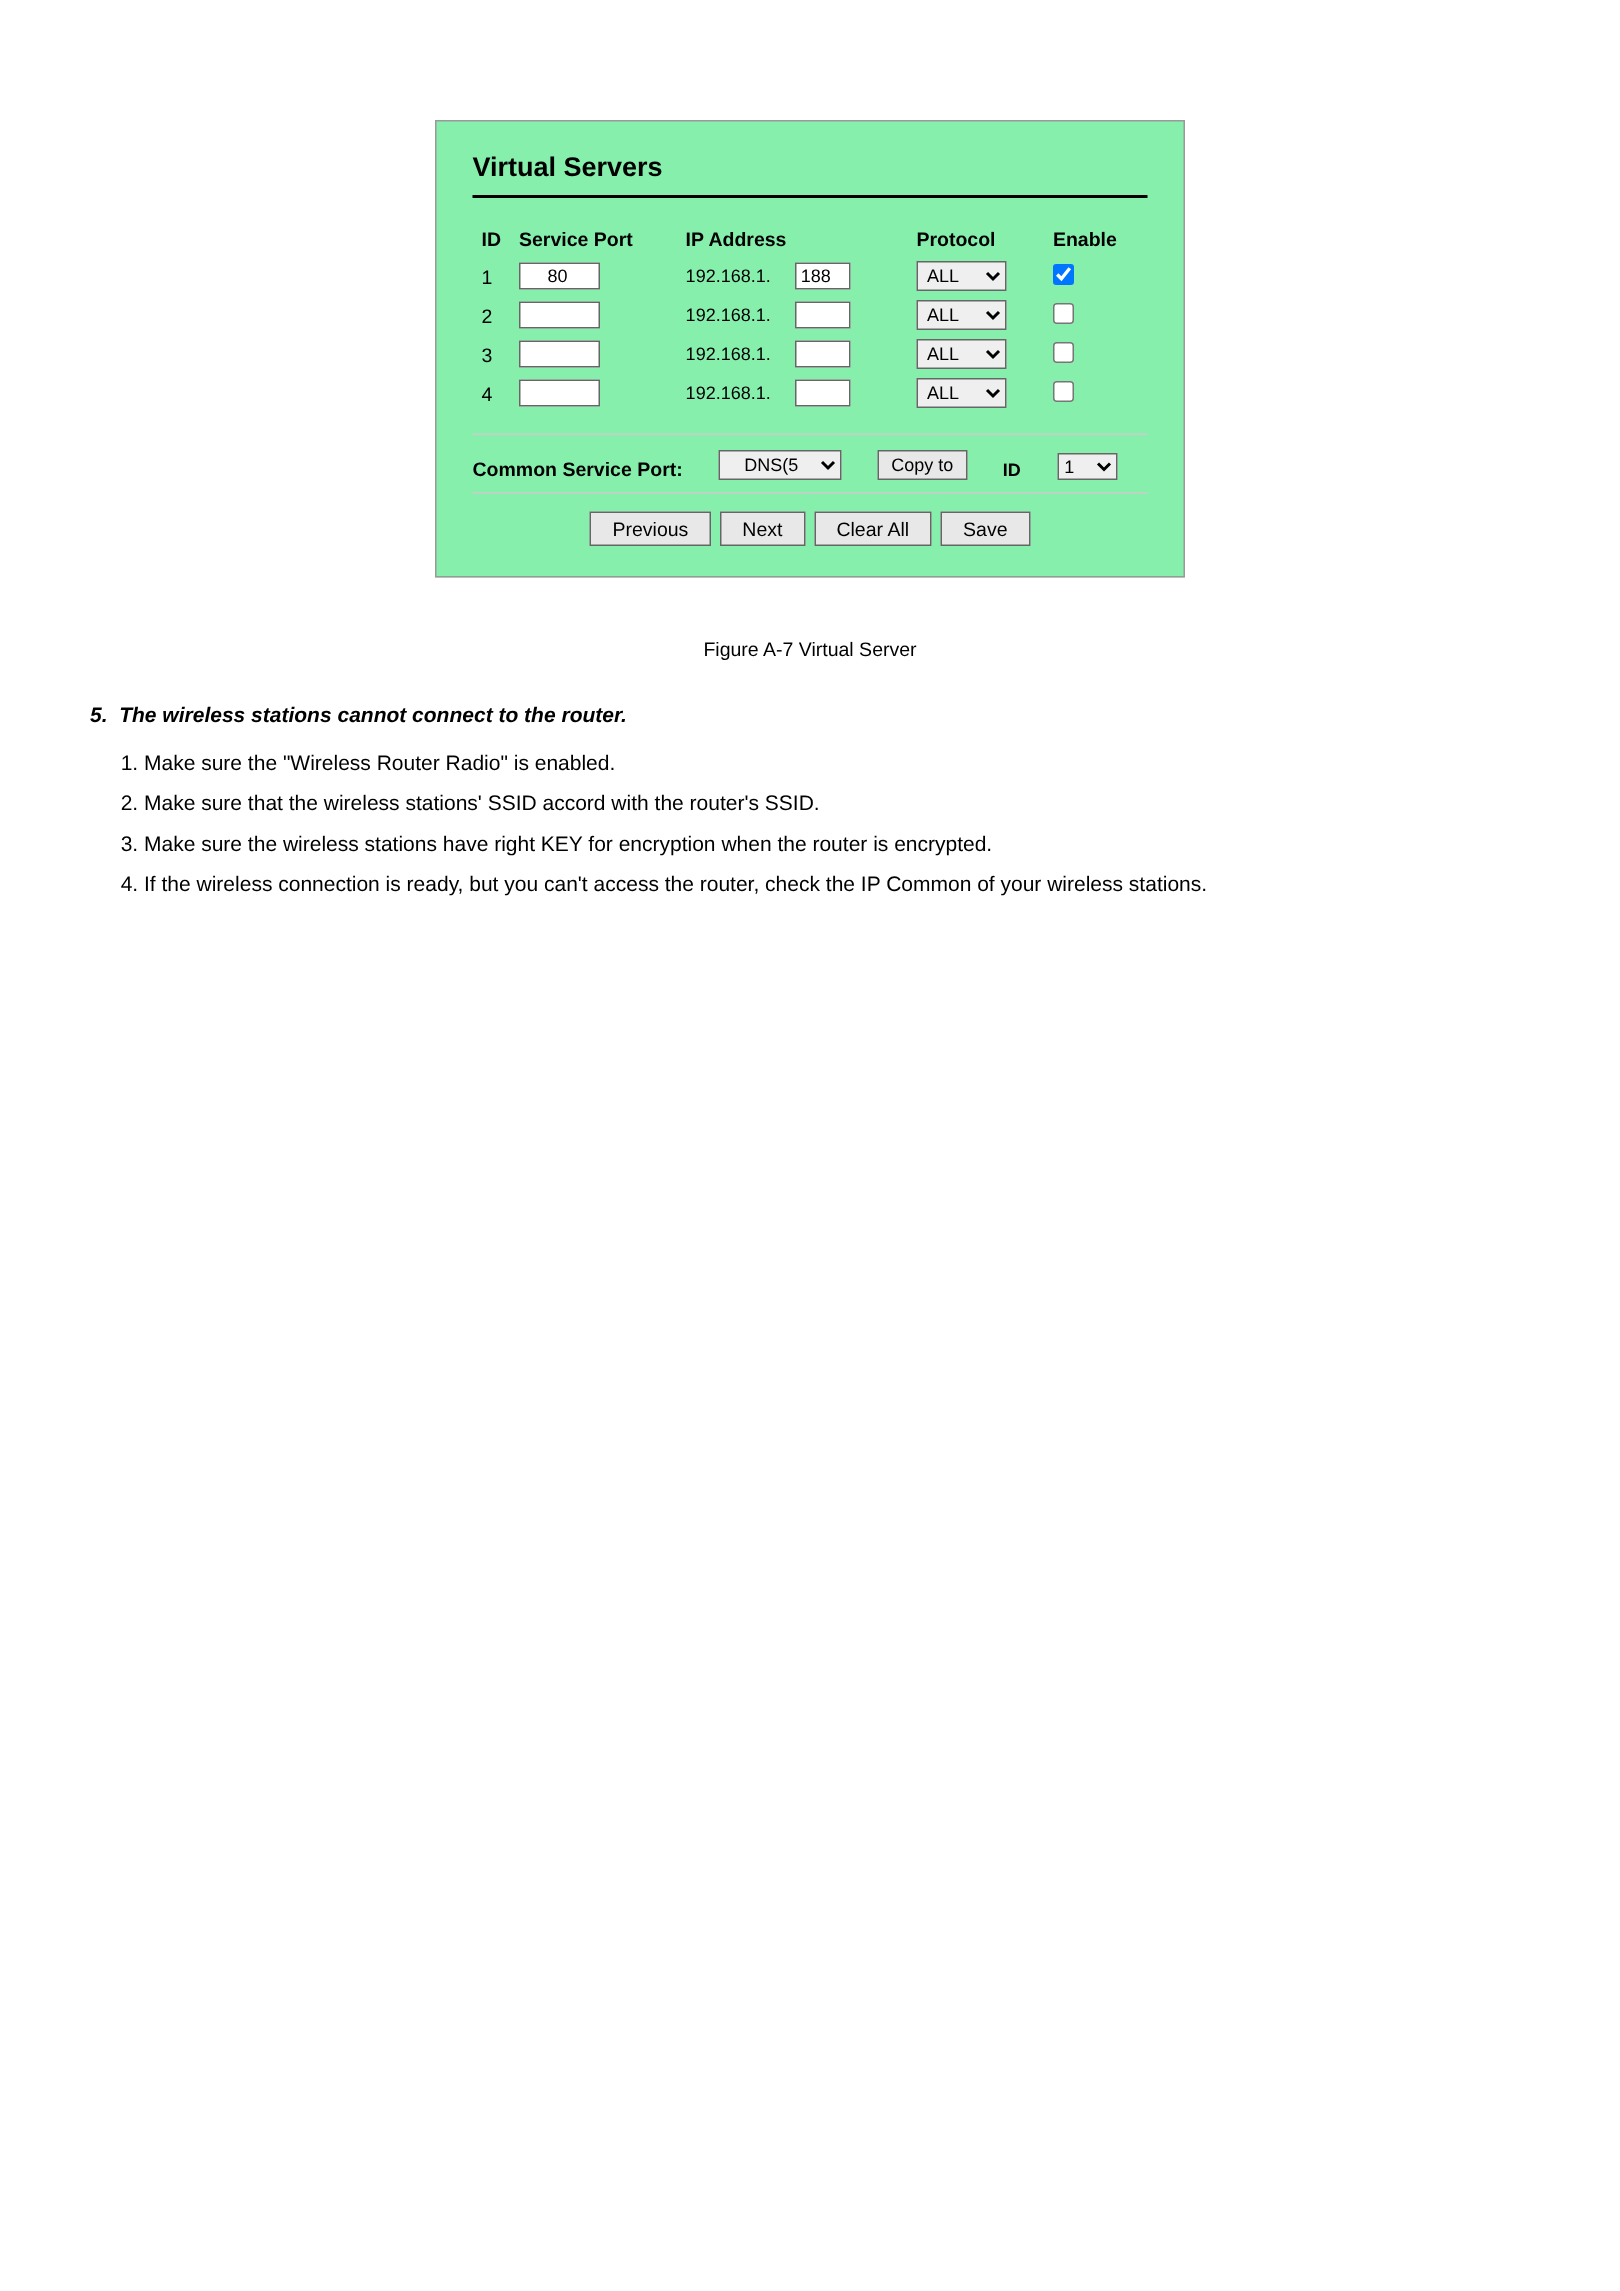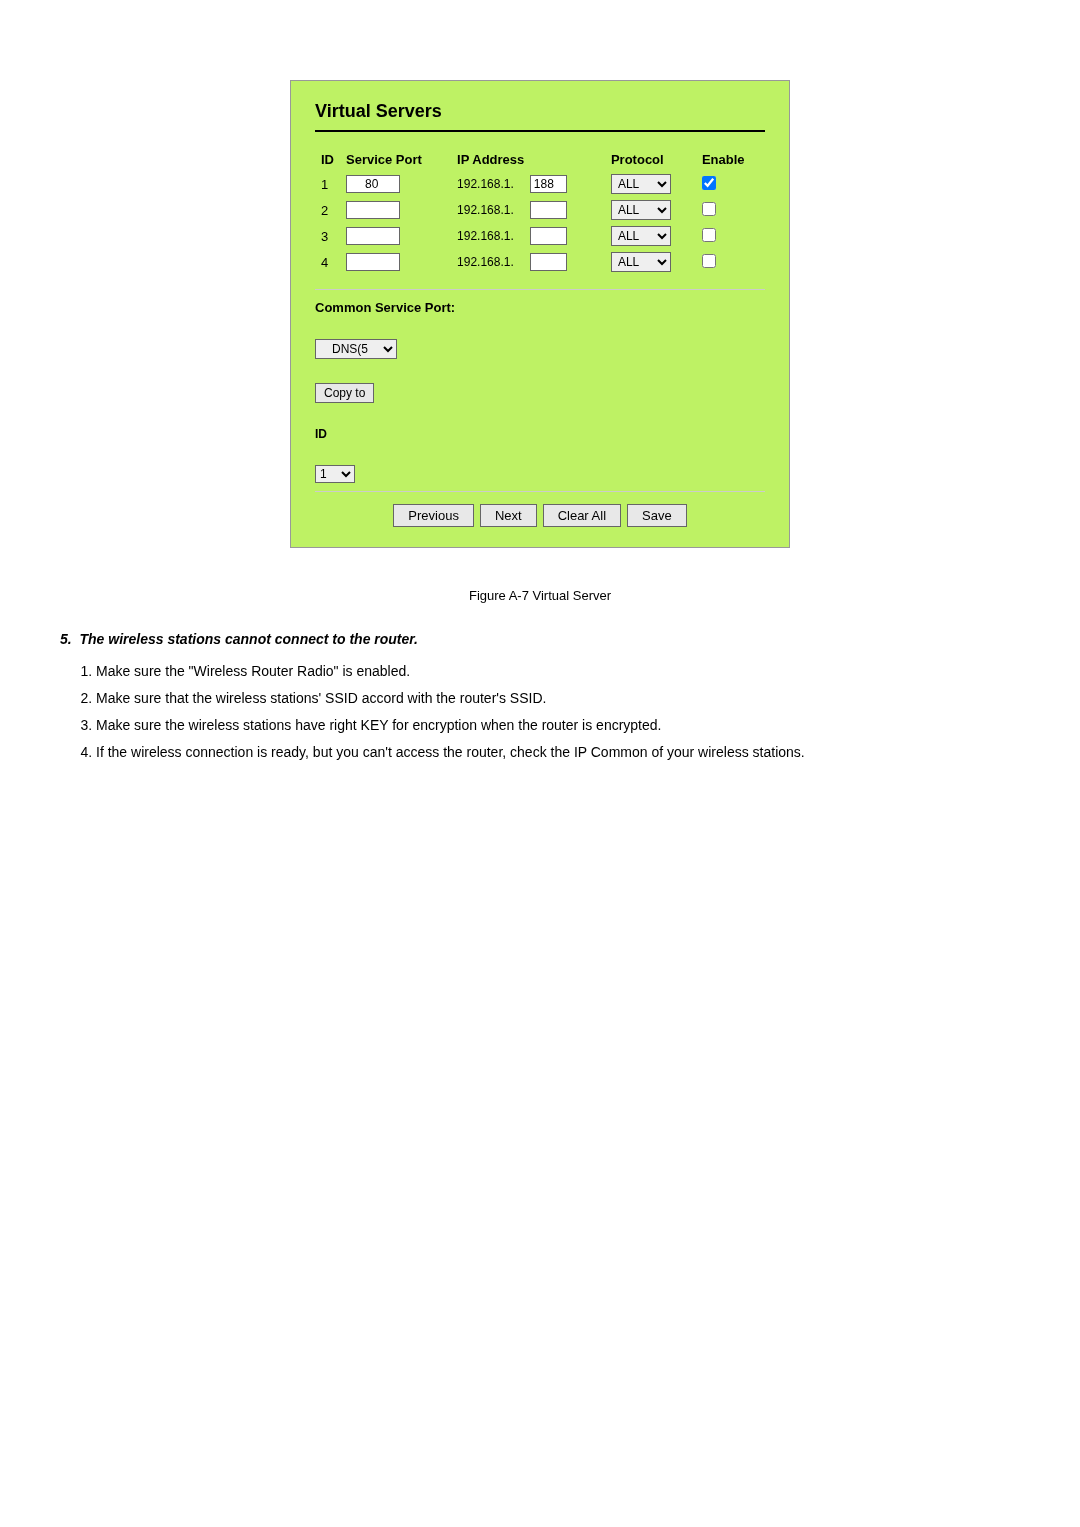--- a/index.html
+++ b/index.html
@@ -17,21 +17,21 @@
       max-width: 960px;
       margin: 0 auto;
     }
 
     
     .virtual-servers-panel {
       border: 1px solid #999;
       padding: 20px 24px 20px 24px;
       margin: 40px auto;
       width: 500px;
-      background: #bef264;
+      background: #86efac;
     }
 
     .panel-title {
       font-size: 18px;
       font-weight: bold;
       margin-bottom: 16px;
       border-bottom: 2px solid #000;
       padding-bottom: 8px;
     }
 
@@ -86,24 +86,23 @@
     input[type="checkbox"].enable-checkbox {
       width: 14px;
       height: 14px;
     }
 
     .common-service-row {
       border-top: 1px solid #ccc;
       padding-top: 10px;
       margin-top: 6px;
       display: flex;
-      align-items: flex-start;
+      align-items: flex-end;
       gap: 24px;
       font-size: 13px;
-      flex-direction: column;
     }
 
     .common-service-row label {
       font-weight: bold;
       white-space: nowrap;
     }
 
     select.dns-select {
       width: 82px;
       font-size: 12px;

